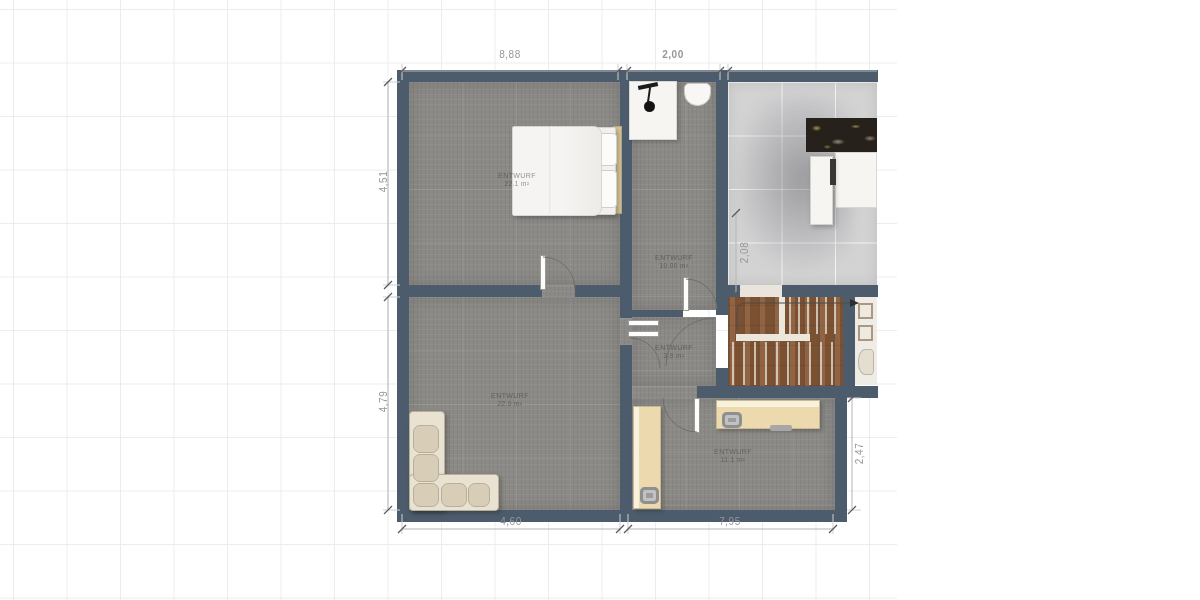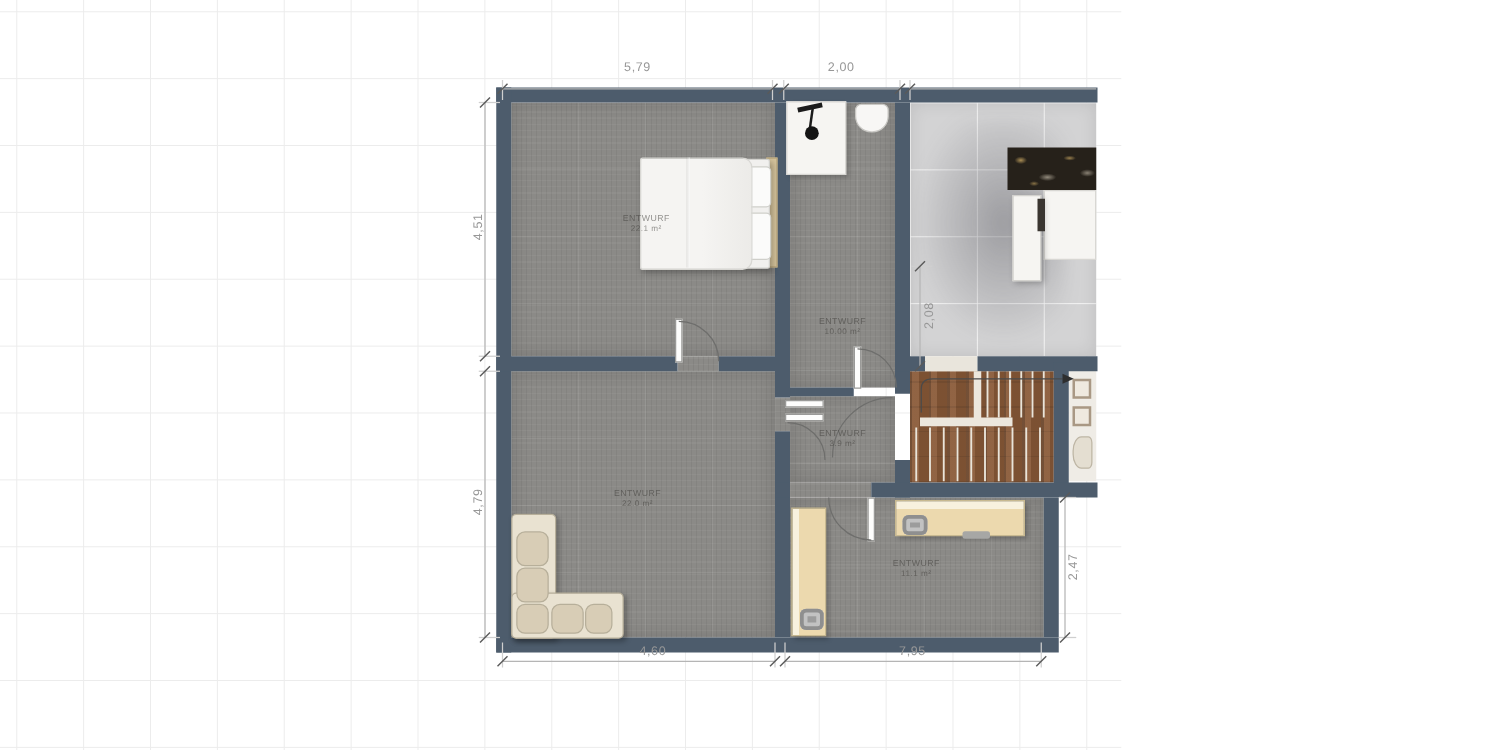--- a/index.html
+++ b/index.html
@@ -207,25 +207,25 @@
         <line x1="384" y1="289" x2="392" y2="281"></line>
       <line x1="384" y1="301" x2="392" y2="293"></line>
         <line x1="384" y1="514" x2="392" y2="506"></line>
       <line x1="732" y1="217" x2="740" y2="209"></line>
         <line x1="732" y1="297" x2="740" y2="289"></line>
       <line x1="848" y1="402" x2="856" y2="394"></line>
         <line x1="848" y1="514" x2="856" y2="506"></line>
     </g>
   </svg>
 
-  <div class="dim" style="left:488px;top:49px;">5,79</div>
-  <div class="dim" style="left:651px;top:49px;">2,00</div>
+  <div class="dim" style="left:488px;top:49px;">8,88</div>
+  <div class="dim" style="left:651px;top:49px;font-weight:bold;">2,00</div>
   <div class="dim v" style="left:361px;top:176px;">4,51</div>
   <div class="dim v" style="left:361px;top:396px;">4,79</div>
-  <div class="dim" style="left:489px;top:516px;text-align:right;">4,60</div>
+  <div class="dim" style="left:489px;top:516px;">4,60</div>
   <div class="dim" style="left:708px;top:516px;">7,95</div>
   <div class="dim v" style="left:722px;top:247px;">2,08</div>
   <div class="dim v" style="left:837px;top:448px;">2,47</div>
 
   <div class="room-label" style="left:517px;top:180px;">
     <div>ENTWURF</div>
       <div class="area">22.1 m²</div>
   </div>
   <div class="room-label" style="left:674px;top:262px;">
     <div>ENTWURF</div>

